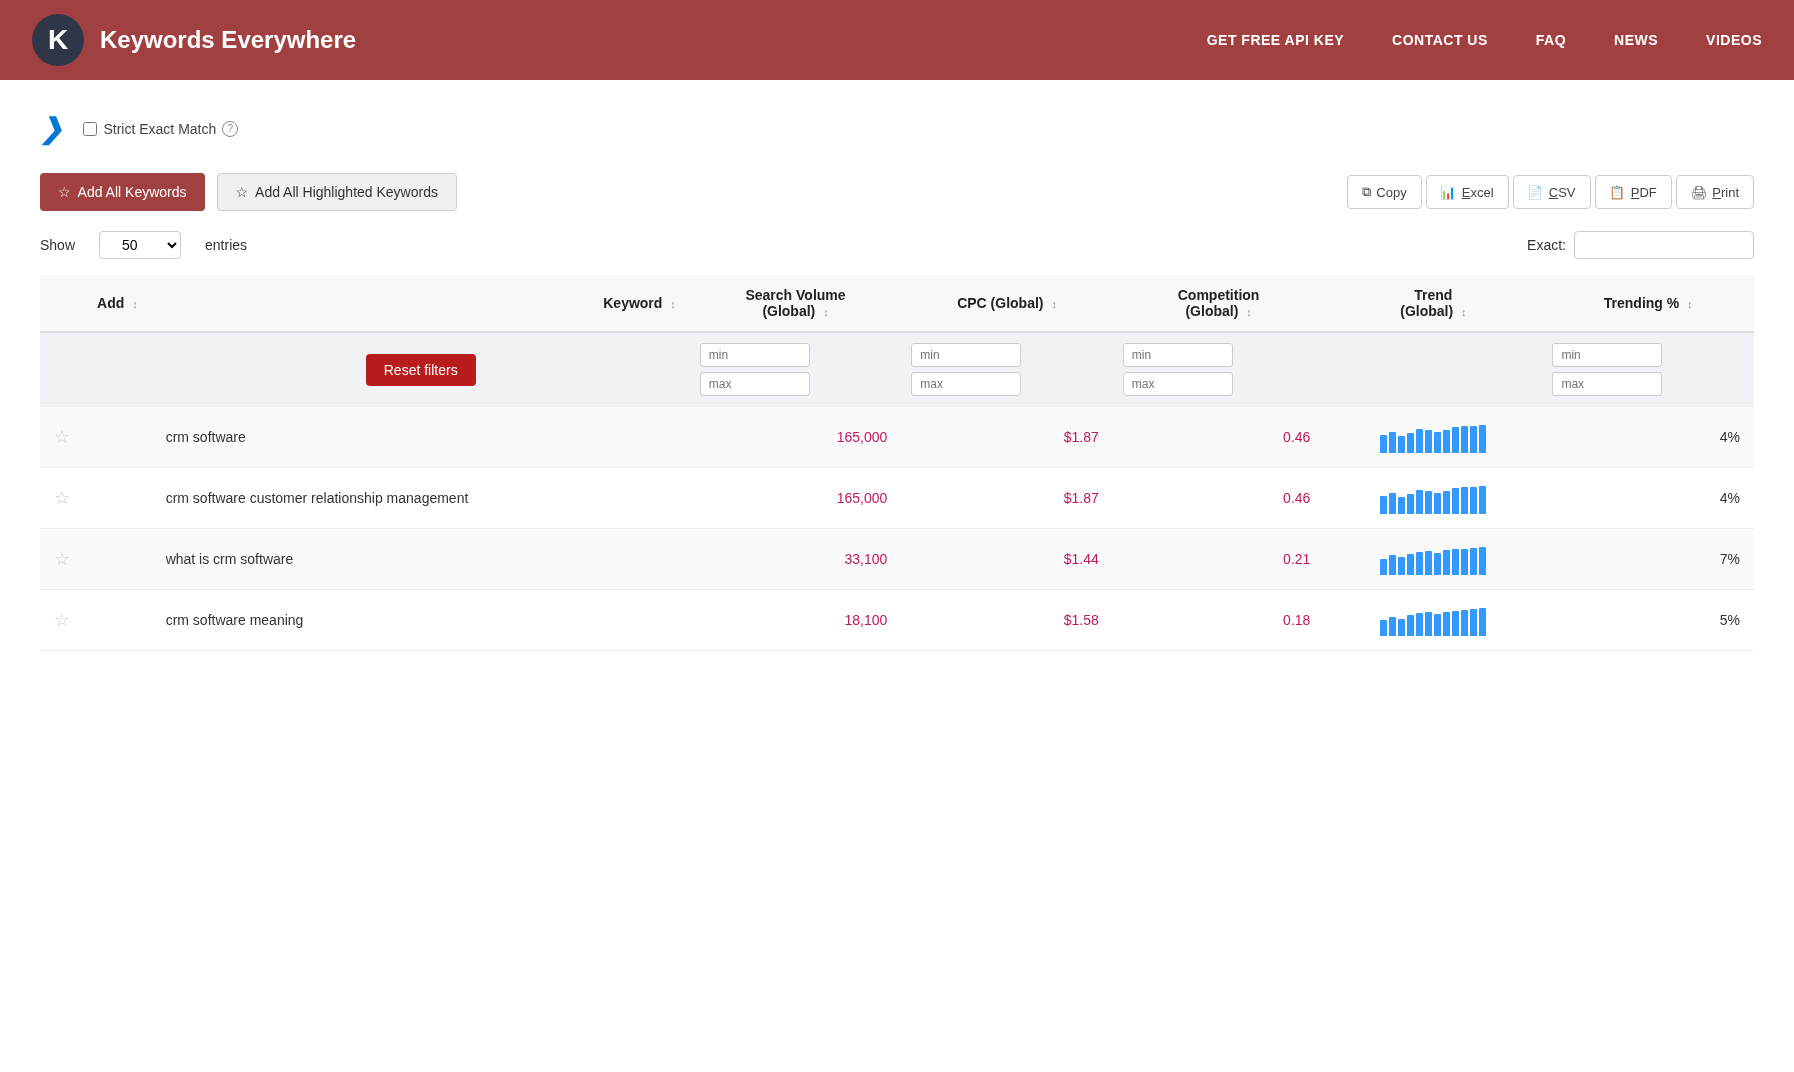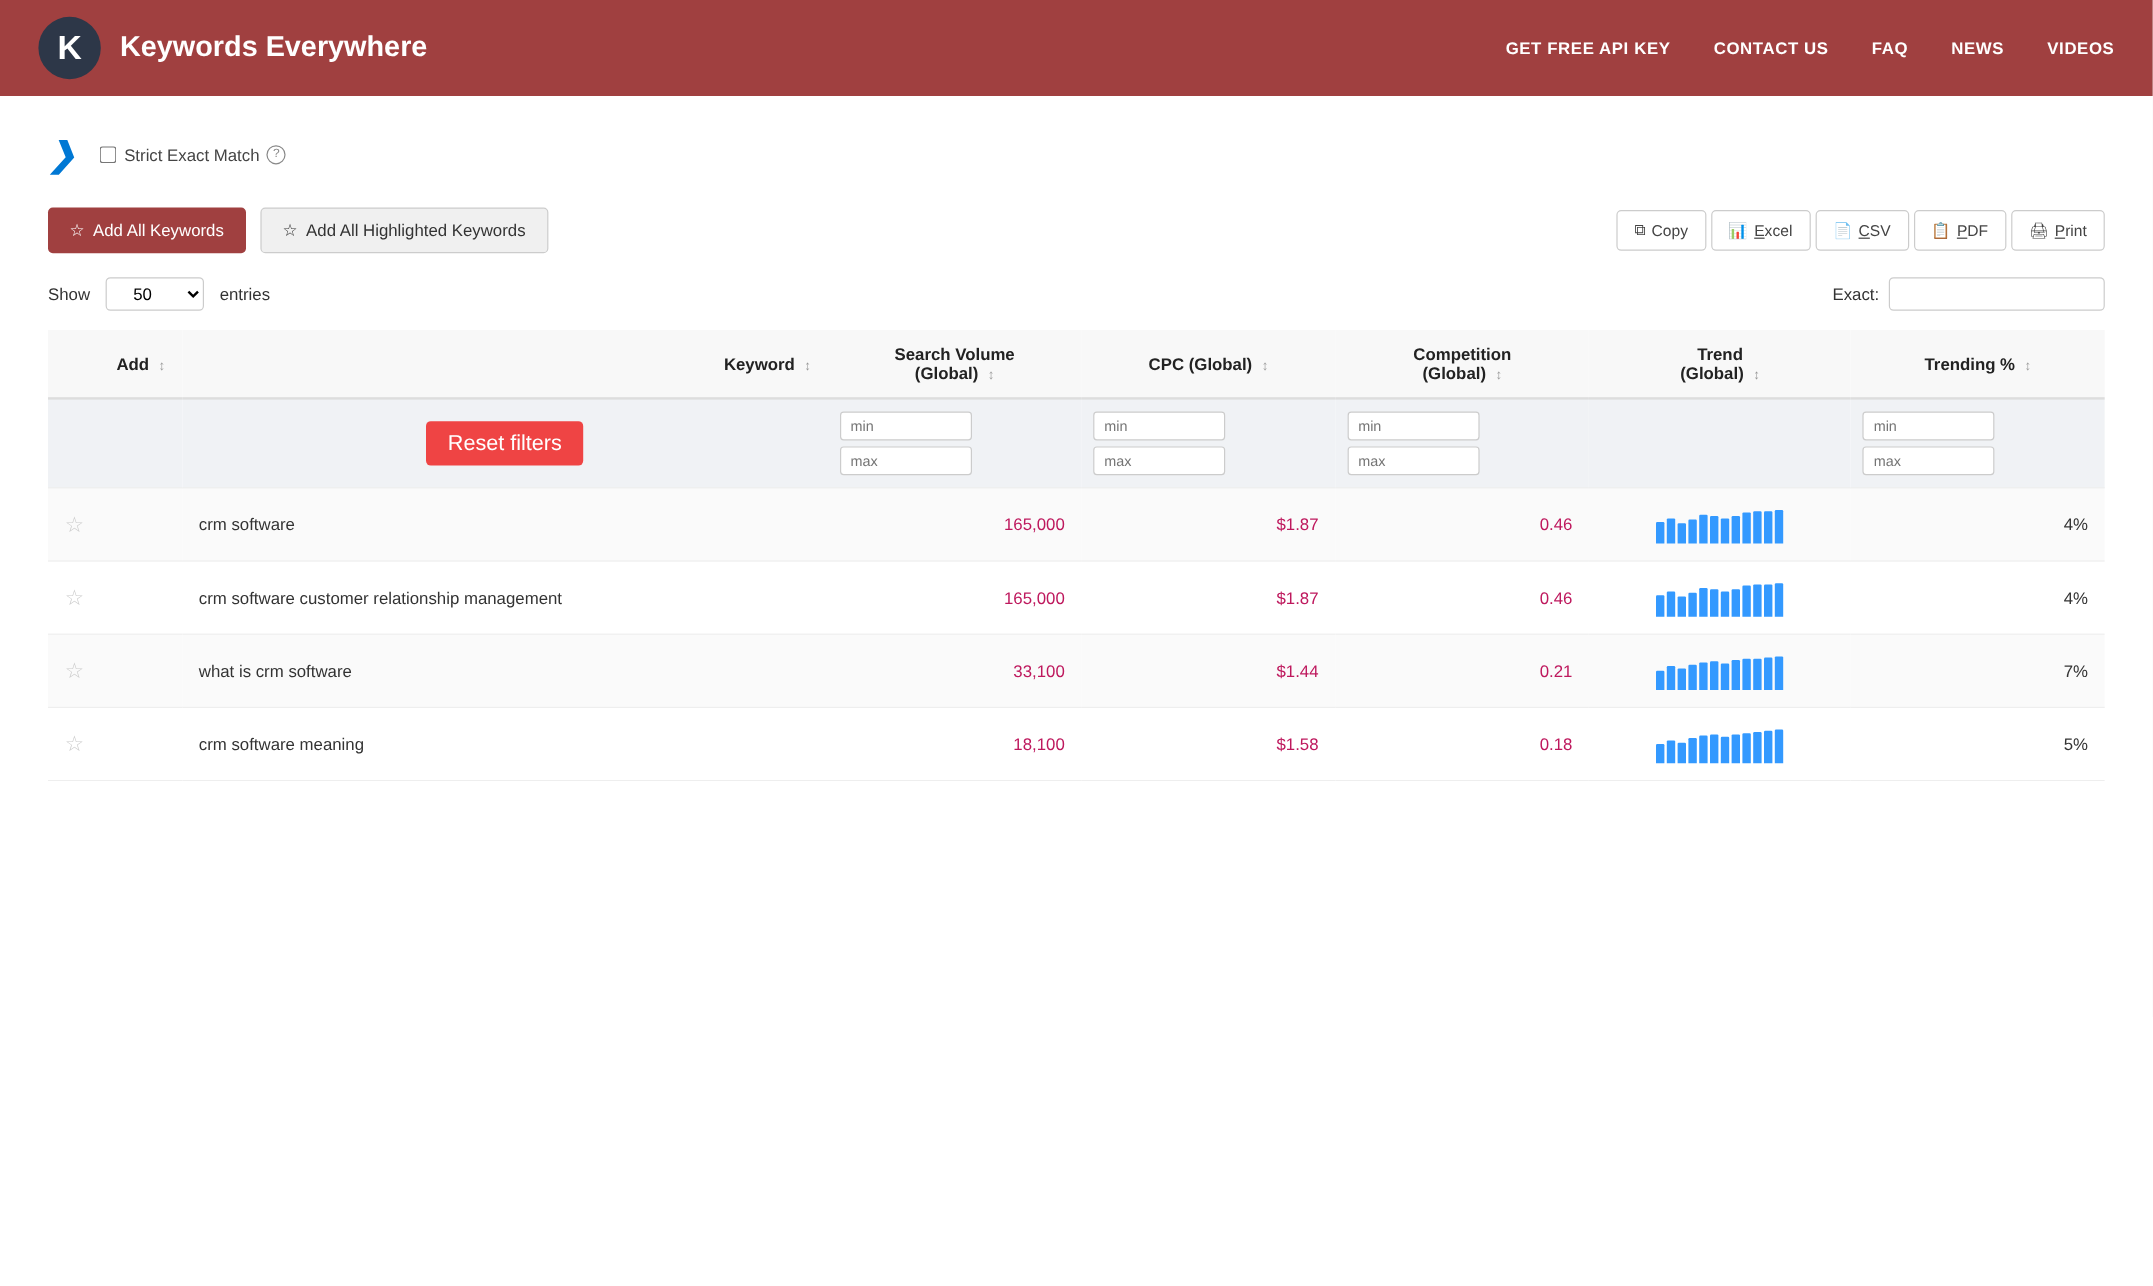--- a/index.html
+++ b/index.html
@@ -23,21 +23,21 @@
       flex-shrink: 0;
     }
     .logo-text {
       color: white;
       font-size: 24px;
       font-weight: bold;
       margin-right: auto;
     }
     .nav {
       display: flex;
-      gap: 36px;
+      gap: 48px;
     }
     .nav-item {
       color: white;
       font-size: 14px;
       font-weight: bold;
       cursor: pointer;
       letter-spacing: 0.5px;
       text-decoration: none;
     }
 
@@ -145,21 +145,21 @@
     
     .show-row {
       display: flex;
       align-items: center;
       justify-content: space-between;
       margin-bottom: 16px;
     }
     .show-left {
       display: flex;
       align-items: center;
-      gap: 13px;
+      gap: 24px;
       font-size: 14px;
     }
     .show-select {
       border: 1px solid #ccc;
       border-radius: 4px;
       padding: 4px 18px;
       font-size: 14px;
       background: white;
     }
     .search-right {
@@ -214,26 +214,26 @@
     .filter-input {
       border: 1px solid #ccc;
       border-radius: 3px;
       padding: 4px 8px;
       font-size: 12px;
       color: #aaa;
       width: 110px;
       background: white;
     }
     .reset-btn {
-      background: #ef4444;
+      background: #b91c1c;
       color: white;
       border: none;
       padding: 8px 18px;
       border-radius: 4px;
-      font-size: 18px;
+      font-size: 14px;
       cursor: pointer;
       white-space: nowrap;
     }
     tbody tr {
       border-bottom: 1px solid #eee;
     }
     tbody tr:nth-child(odd) {
       background: white;
     }
     tbody tr:nth-child(even) {

